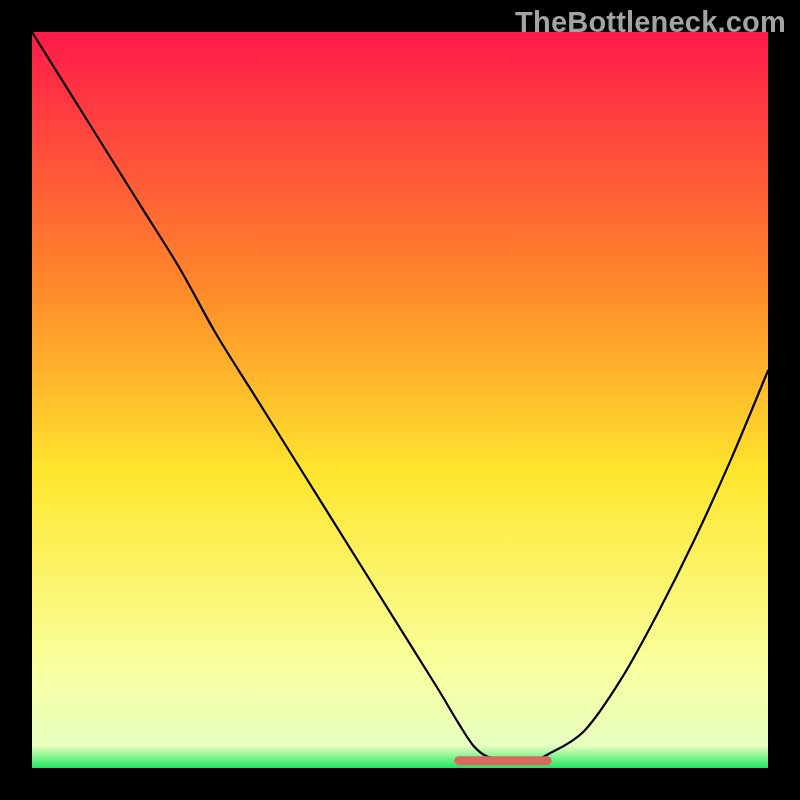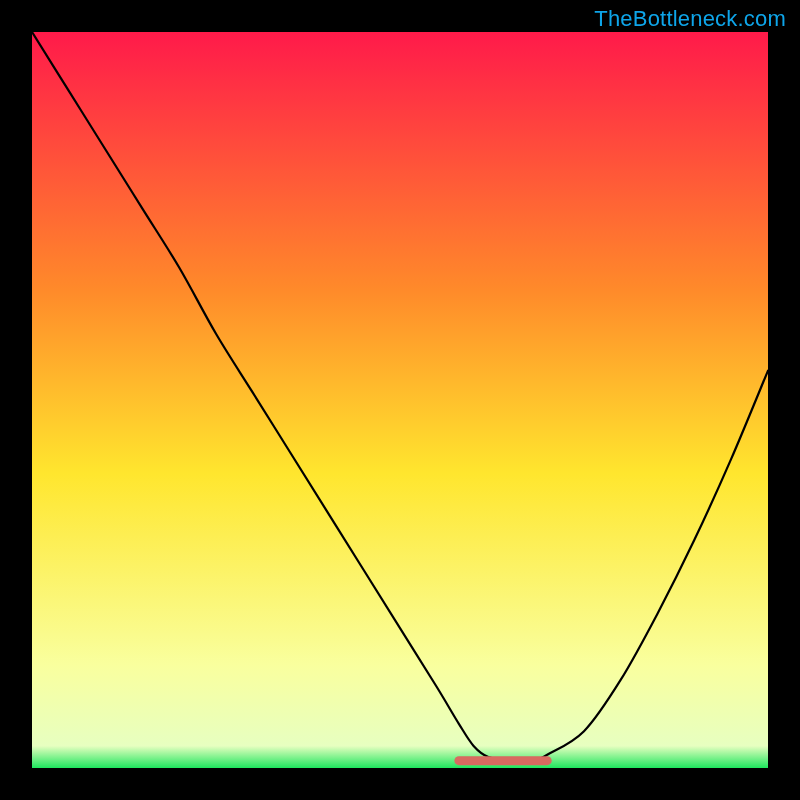--- a/index.html
+++ b/index.html
@@ -14,23 +14,23 @@
   .frame {
     position: relative;
     width: 800px;
     height: 800px;
     background: #000;
   }
   .watermark {
     position: absolute;
     top: 6px;
     right: 14px;
-    color: #0ea5e9;
-    font-size: 22px;
-    font-weight: 400;
+    color: #a3a3a3;
+    font-size: 29px;
+    font-weight: 700;
     z-index: 10;
     letter-spacing: 0.2px;
   }
   .plot {
     position: absolute;
     left: 32px;
     top: 32px;
     width: 736px;
     height: 736px;
   }

